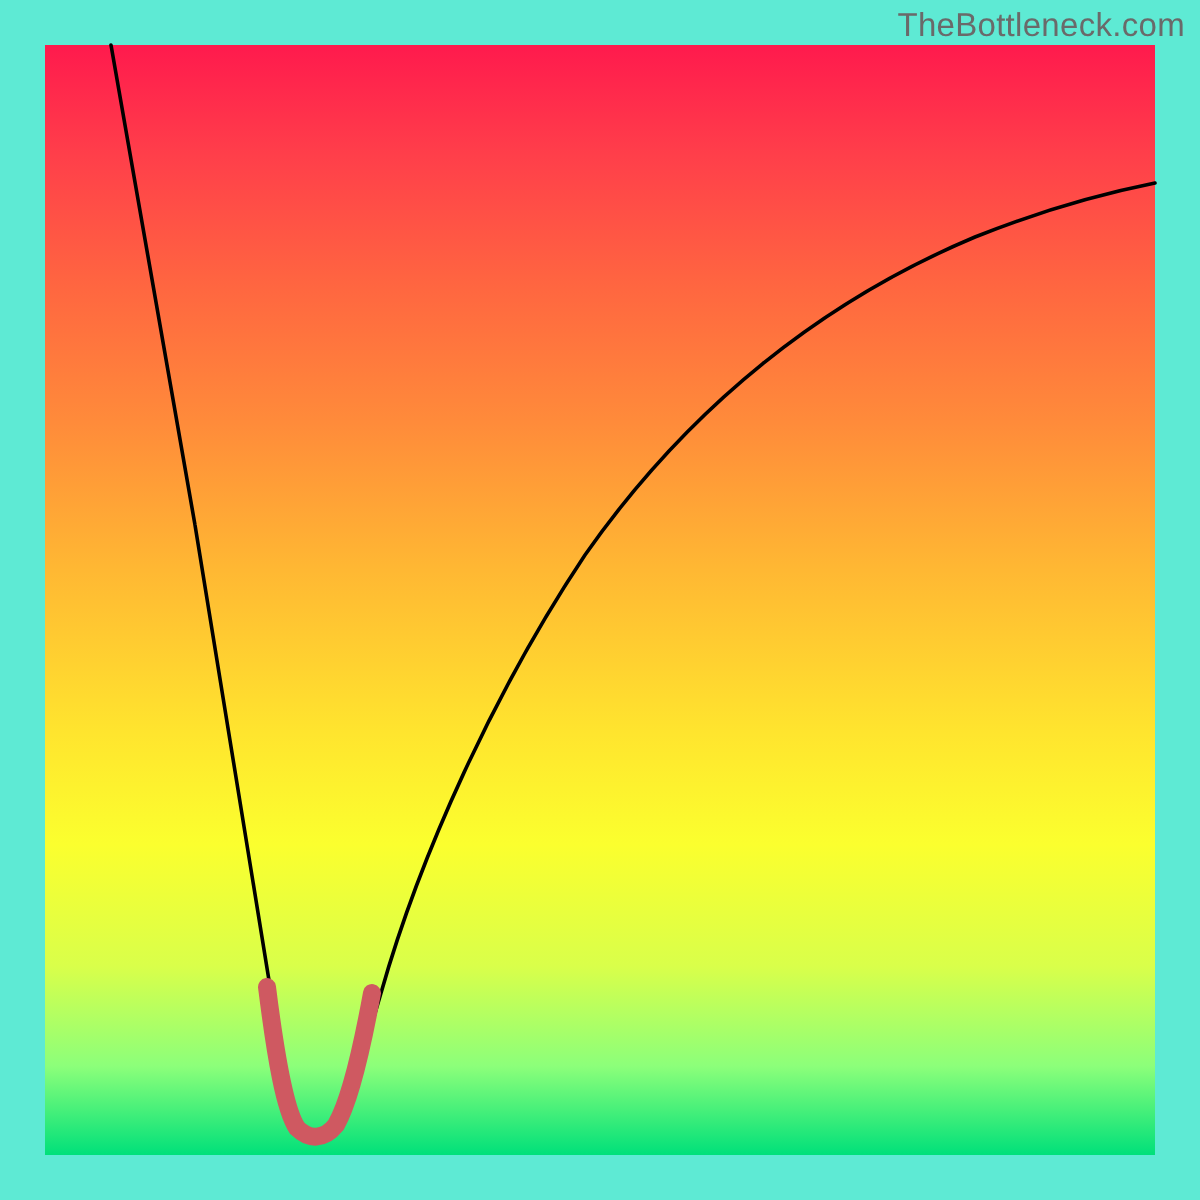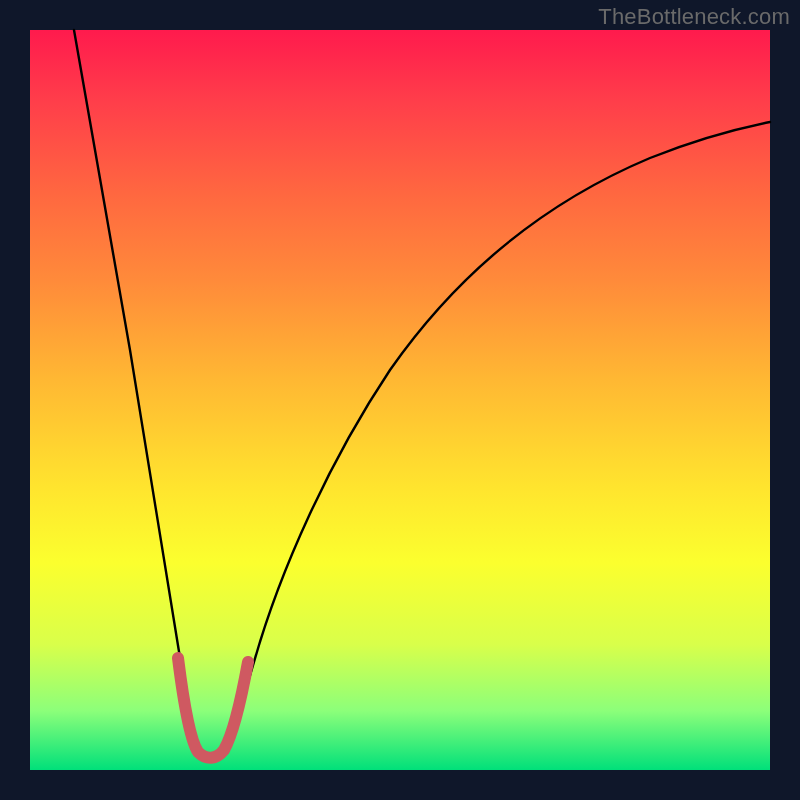--- a/index.html
+++ b/index.html
@@ -10,21 +10,21 @@
     background: #000;
     overflow: hidden;
     font-family: Arial, Helvetica, sans-serif;
   }
   .frame {
     position: absolute;
     left: 0;
     top: 0;
     width: 800px;
     height: 800px;
-    background: #0f172a;
+    background: #5eead4;
   }
   .plot-area {
     position: absolute;
     left: 30px;
     top: 30px;
     width: 740px;
     height: 740px;
     background: linear-gradient(
       to bottom,
       #ff1a4d 0%,

